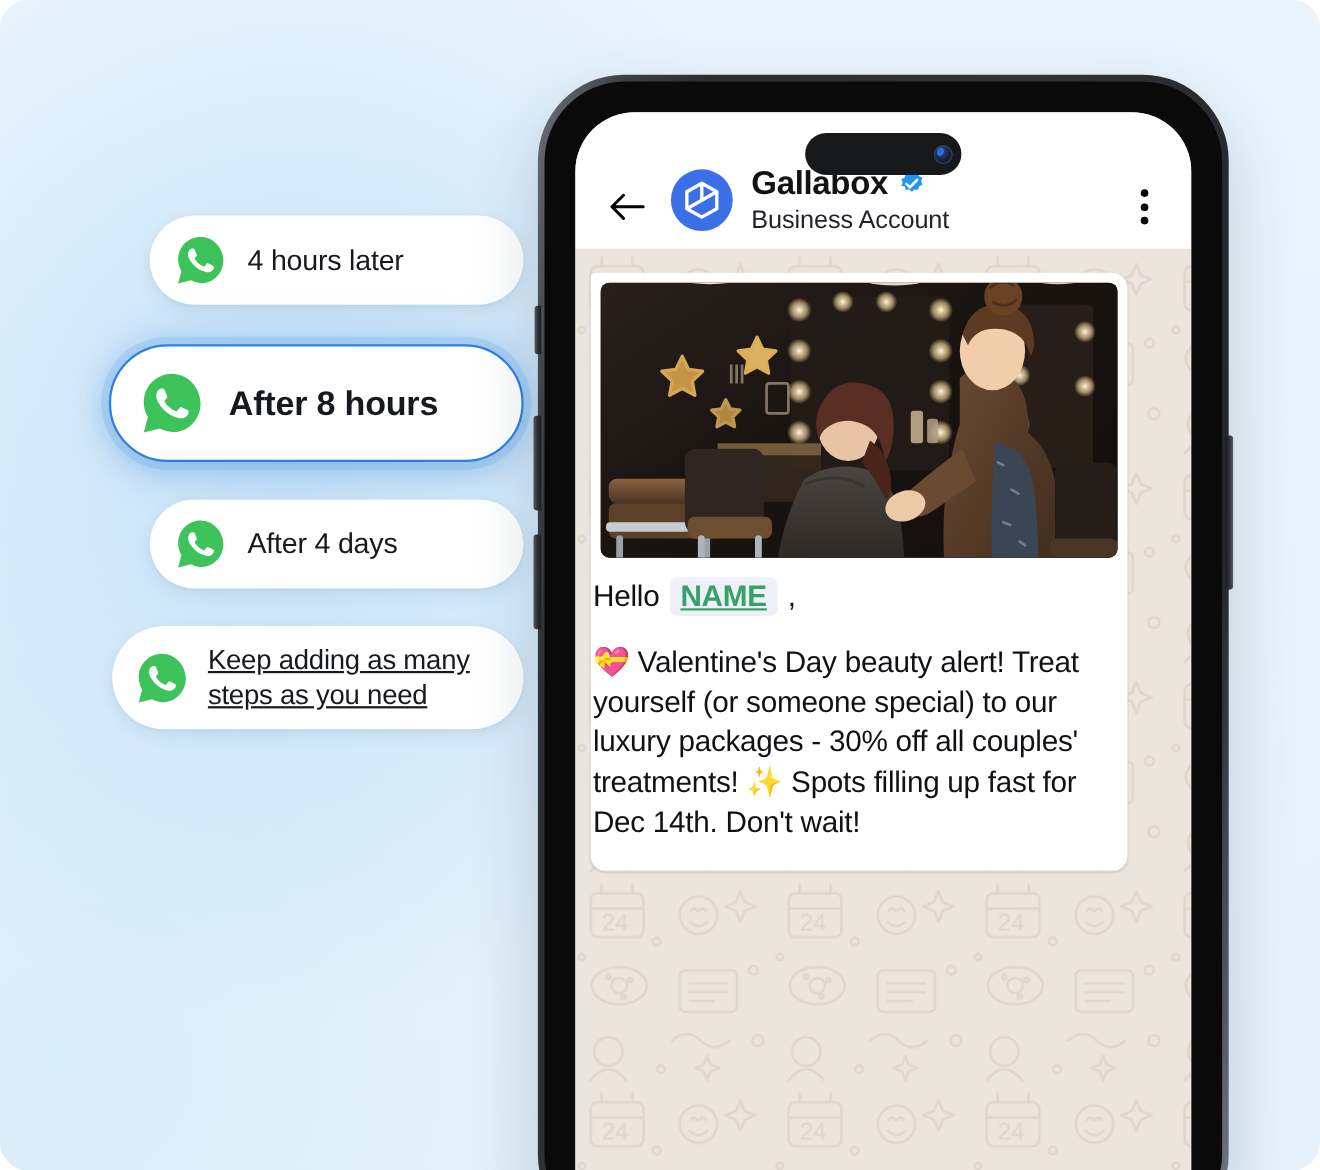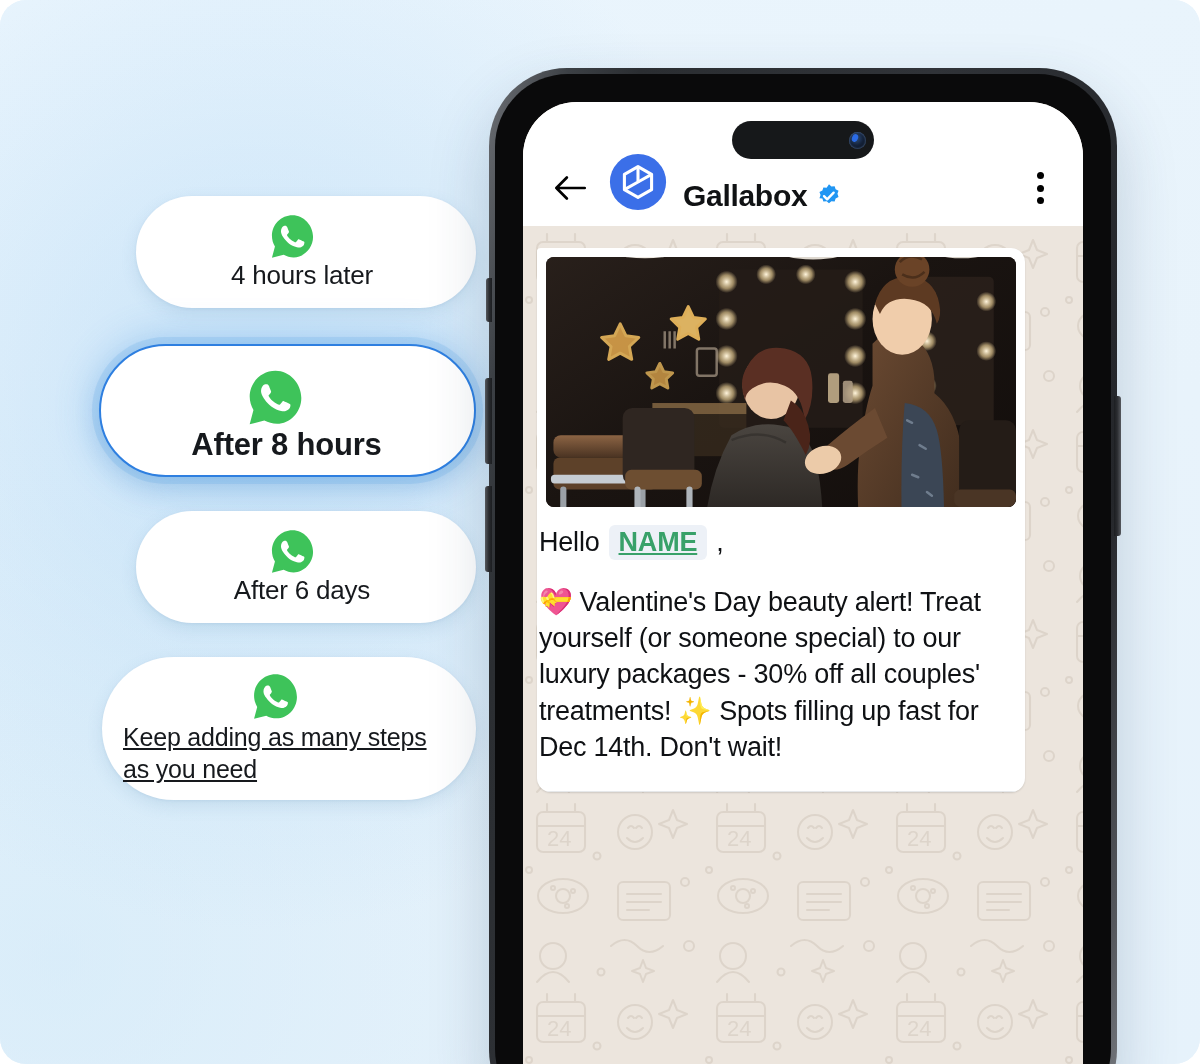--- a/index.html
+++ b/index.html
@@ -35,34 +35,33 @@
     display:flex; flex-direction:column;
     z-index:4;
   }
   .pill{
     position:relative;
     display:flex; align-items:center;
     background:#ffffff;
     border-radius:999px;
     box-shadow:0 6px 16px rgba(93,140,180,.16), 0 1px 3px rgba(93,140,180,.12);
     border:1px solid rgba(255,255,255,.9);
-    flex-direction:column;
   }
   .pill .label{
     color:#16191d;
     letter-spacing:-.2px;
   }
 
   .pill.p1{ margin-left:40px; padding:16px 30px 16px 22px; }
   .pill.p1 .label{ font-size:26px; }
 
   .pill.active{
     margin-top:36px;
     margin-left:3px;
-    padding:22px 28px 12px 26px;
+    padding:22px 28px 22px 26px;
     border:2.5px solid #2e7fe0;
     box-shadow:
       0 0 0 7px rgba(74,152,226,.17),
       0 0 34px 10px rgba(86,160,231,.30),
       0 10px 24px rgba(60,120,180,.18);
   }
   .pill.active .label{ font-size:31px; font-weight:700; }
 
   .pill.p3{ margin-top:34px; margin-left:40px; padding:16px 30px 16px 22px; }
   .pill.p3 .label{ font-size:26px; }
@@ -245,21 +244,21 @@
         <path d="M24.4 18.9c-.6-1.4-1.2-1.4-1.8-1.4h-1.5c-.5 0-1.4.2-2.1 1-.7.8-2.7 2.7-2.7 6.5s2.8 7.6 3.2 8.1c.4.5 5.4 8.7 13.4 11.8 6.6 2.6 8 2.1 9.4 2 1.4-.1 4.6-1.9 5.3-3.7.7-1.8.7-3.4.5-3.7-.2-.3-.8-.5-1.6-.9-.8-.4-4.6-2.3-5.4-2.5-.7-.3-1.2-.4-1.8.4-.5.8-2 2.5-2.4 3-.4.5-.9.6-1.7.2-.8-.4-3.3-1.2-6.2-3.8-2.3-2-3.9-4.5-4.3-5.3-.4-.8 0-1.2.4-1.6.4-.4.8-.9 1.2-1.4.4-.5.5-.8.8-1.4.3-.5.1-1-.1-1.4-.2-.4-1.7-4.2-2.3-5.7z" fill="#fff"></path>
       </svg>
       <span class="label">After 8 hours</span>
     </div>
 
     <div class="pill p3">
       <svg class="wa" viewBox="0 0 64 64">
         <path d="M32 3C16.5 3 4 15.5 4 31c0 5.3 1.5 10.3 4.1 14.6L4 61l15.9-4c4.1 2.2 8.8 3.5 13.8 3.5C47.5 60.5 60 48 60 32.5 60 17 47.5 3 32 3z" fill="#3ec35a"></path>
         <path d="M24.4 18.9c-.6-1.4-1.2-1.4-1.8-1.4h-1.5c-.5 0-1.4.2-2.1 1-.7.8-2.7 2.7-2.7 6.5s2.8 7.6 3.2 8.1c.4.5 5.4 8.7 13.4 11.8 6.6 2.6 8 2.1 9.4 2 1.4-.1 4.6-1.9 5.3-3.7.7-1.8.7-3.4.5-3.7-.2-.3-.8-.5-1.6-.9-.8-.4-4.6-2.3-5.4-2.5-.7-.3-1.2-.4-1.8.4-.5.8-2 2.5-2.4 3-.4.5-.9.6-1.7.2-.8-.4-3.3-1.2-6.2-3.8-2.3-2-3.9-4.5-4.3-5.3-.4-.8 0-1.2.4-1.6.4-.4.8-.9 1.2-1.4.4-.5.5-.8.8-1.4.3-.5.1-1-.1-1.4-.2-.4-1.7-4.2-2.3-5.7z" fill="#fff"></path>
       </svg>
-      <span class="label">After 6 days</span>
+      <span class="label">After 4 days</span>
     </div>
 
     <div class="pill p4">
       <svg class="wa" viewBox="0 0 64 64">
         <path d="M32 3C16.5 3 4 15.5 4 31c0 5.3 1.5 10.3 4.1 14.6L4 61l15.9-4c4.1 2.2 8.8 3.5 13.8 3.5C47.5 60.5 60 48 60 32.5 60 17 47.5 3 32 3z" fill="#3ec35a"></path>
         <path d="M24.4 18.9c-.6-1.4-1.2-1.4-1.8-1.4h-1.5c-.5 0-1.4.2-2.1 1-.7.8-2.7 2.7-2.7 6.5s2.8 7.6 3.2 8.1c.4.5 5.4 8.7 13.4 11.8 6.6 2.6 8 2.1 9.4 2 1.4-.1 4.6-1.9 5.3-3.7.7-1.8.7-3.4.5-3.7-.2-.3-.8-.5-1.6-.9-.8-.4-4.6-2.3-5.4-2.5-.7-.3-1.2-.4-1.8.4-.5.8-2 2.5-2.4 3-.4.5-.9.6-1.7.2-.8-.4-3.3-1.2-6.2-3.8-2.3-2-3.9-4.5-4.3-5.3-.4-.8 0-1.2.4-1.6.4-.4.8-.9 1.2-1.4.4-.5.5-.8.8-1.4.3-.5.1-1-.1-1.4-.2-.4-1.7-4.2-2.3-5.7z" fill="#fff"></path>
       </svg>
       <span class="label">Keep adding as many steps as you need</span>
     </div>
   </div>
@@ -293,20 +292,21 @@
         </svg>
 
         <div class="brand-text">
           <div class="brand-name-row">
             <span class="brand-name">Gallabox</span>
             <svg class="verified" viewBox="0 0 24 24">
               <path d="M12 1.2l2.2 2 3-.2.9 2.8 2.7 1.3-1 2.9 1 2.9-2.7 1.3-.9 2.8-3-.2-2.2 2-2.2-2-3 .2-.9-2.8L3.2 14l1-2.9-1-2.9 2.7-1.3.9-2.8 3 .2z" fill="#2196f3"></path>
               <path d="M7.4 12.2l2.9 2.9 6-6.2" fill="none" stroke="#fff" stroke-width="2.2" stroke-linecap="round" stroke-linejoin="round"></path>
             </svg>
           </div>
+          <div class="brand-sub">Business Account</div>
         </div>
 
         <div class="kebab">
           <i></i>
             <i></i>
             <i></i>
         </div>
       </div>
 
       <div class="chat">

